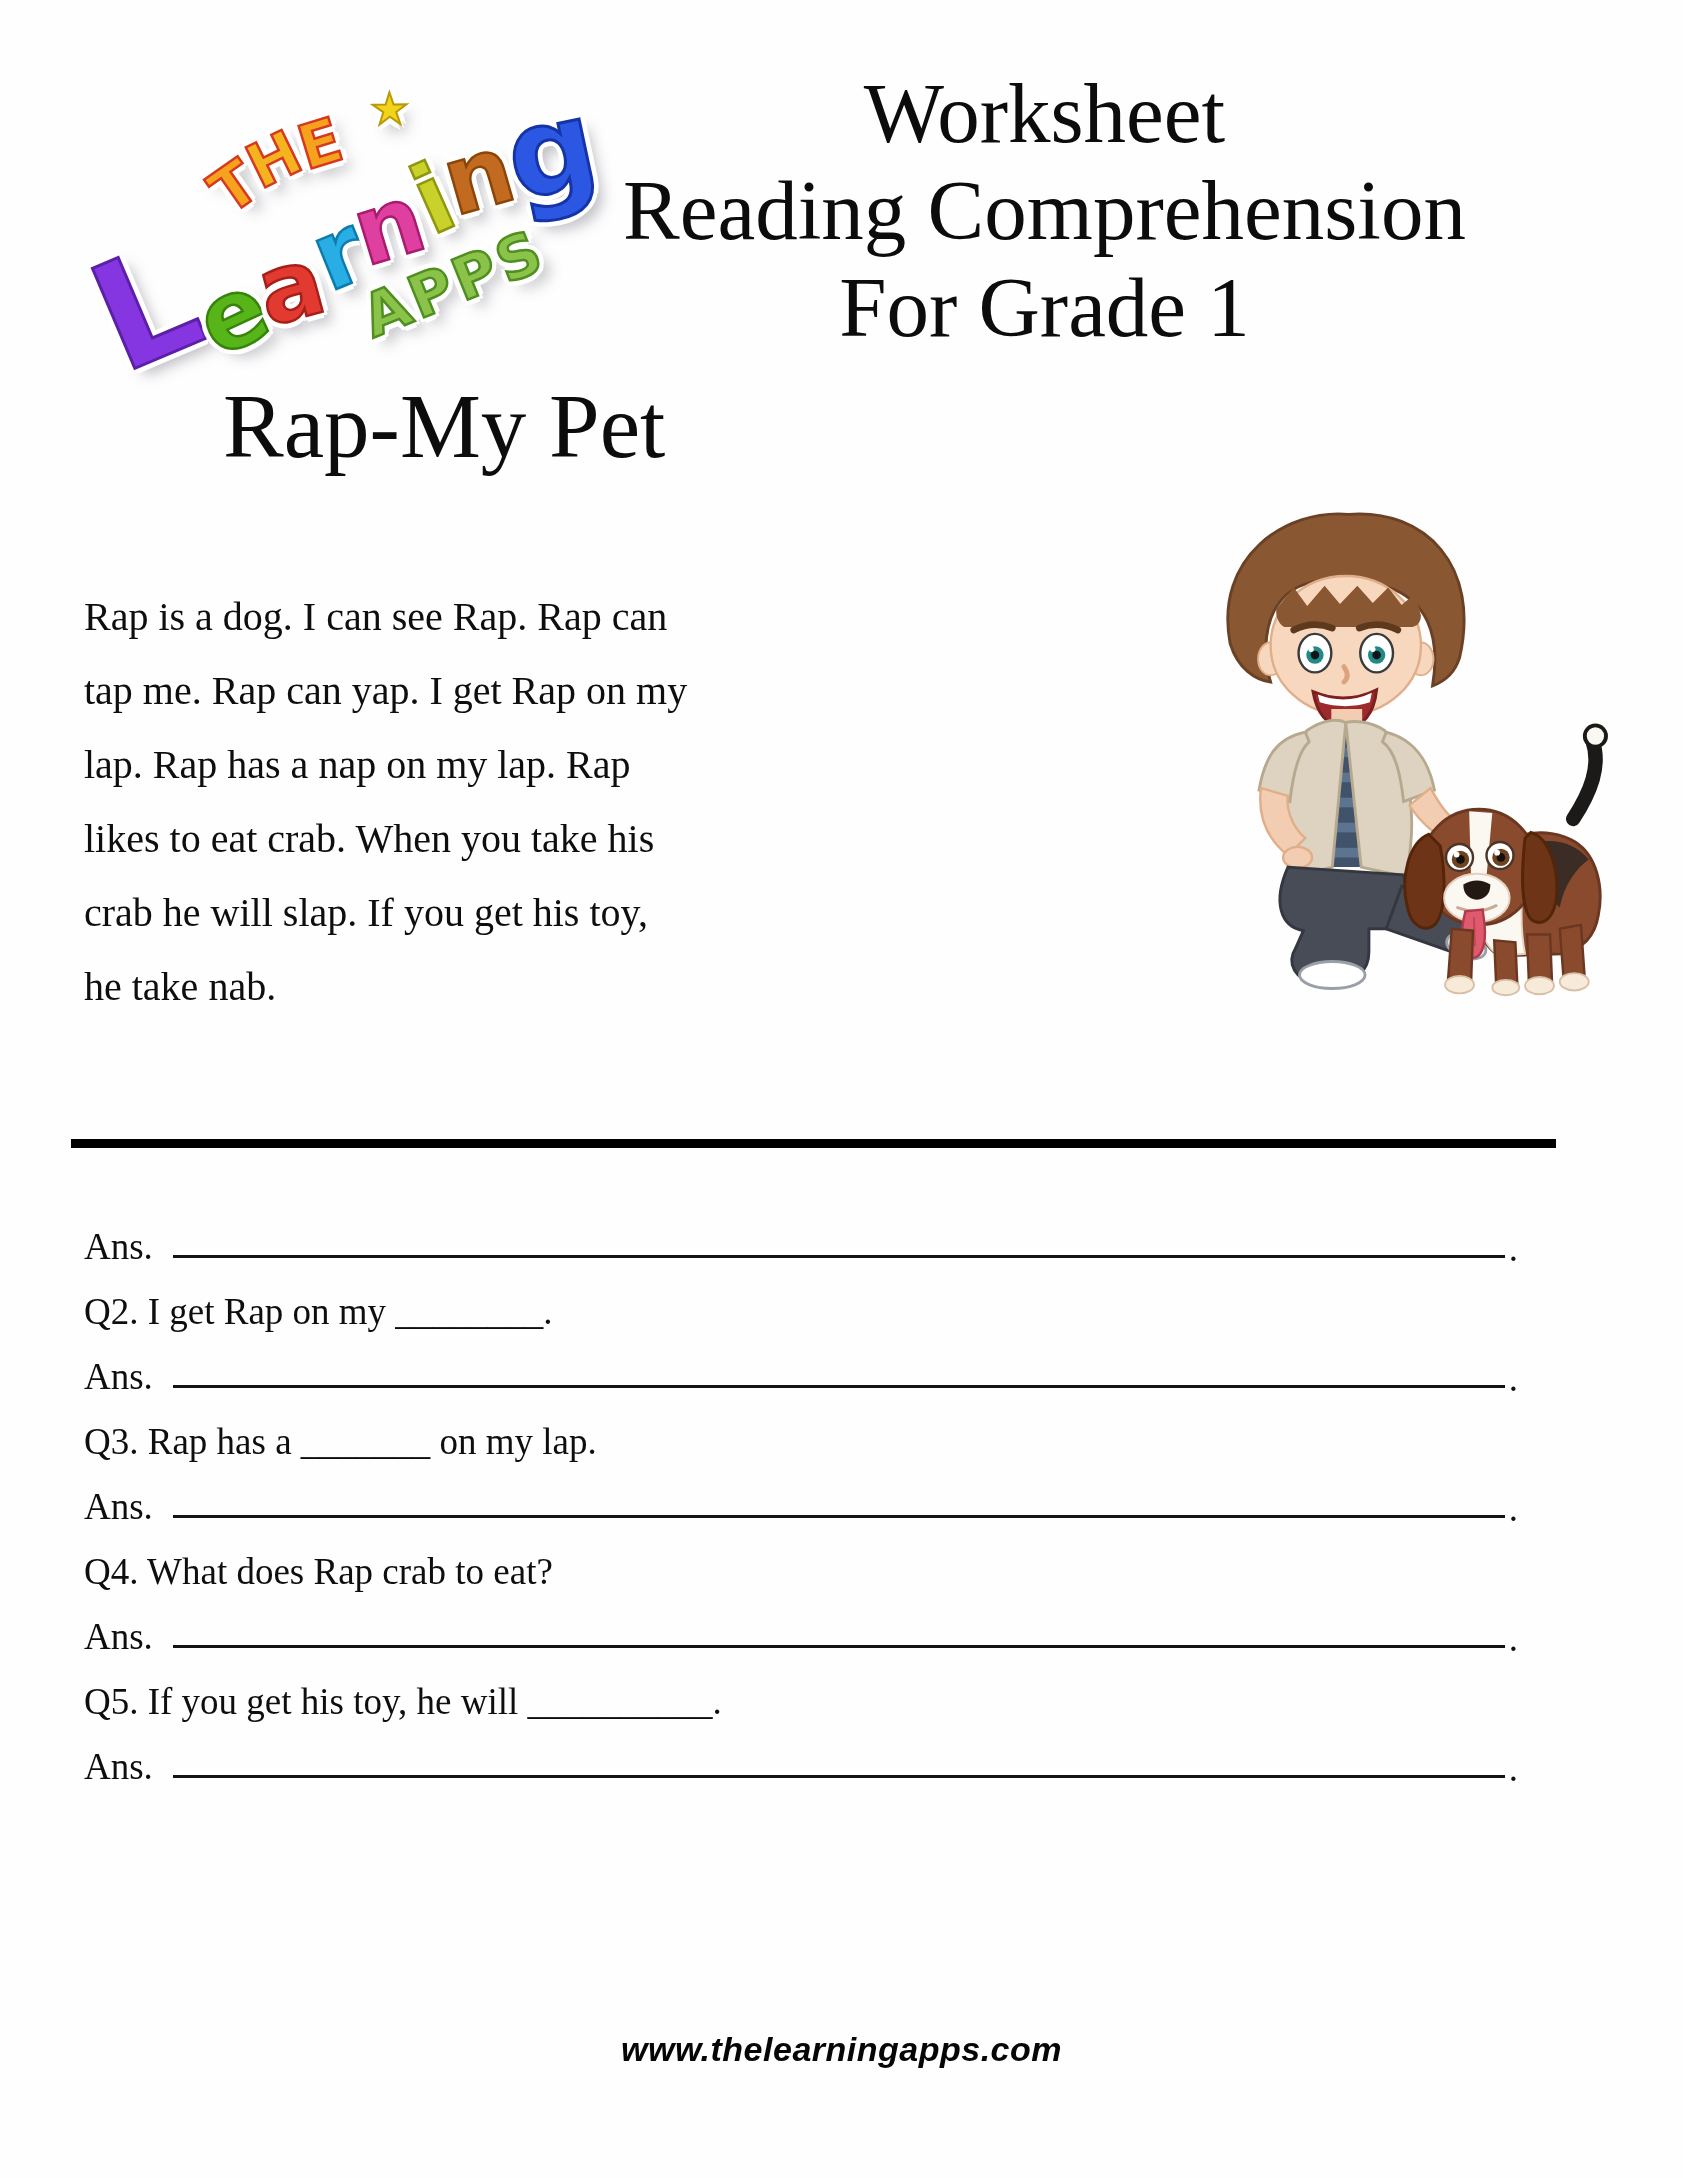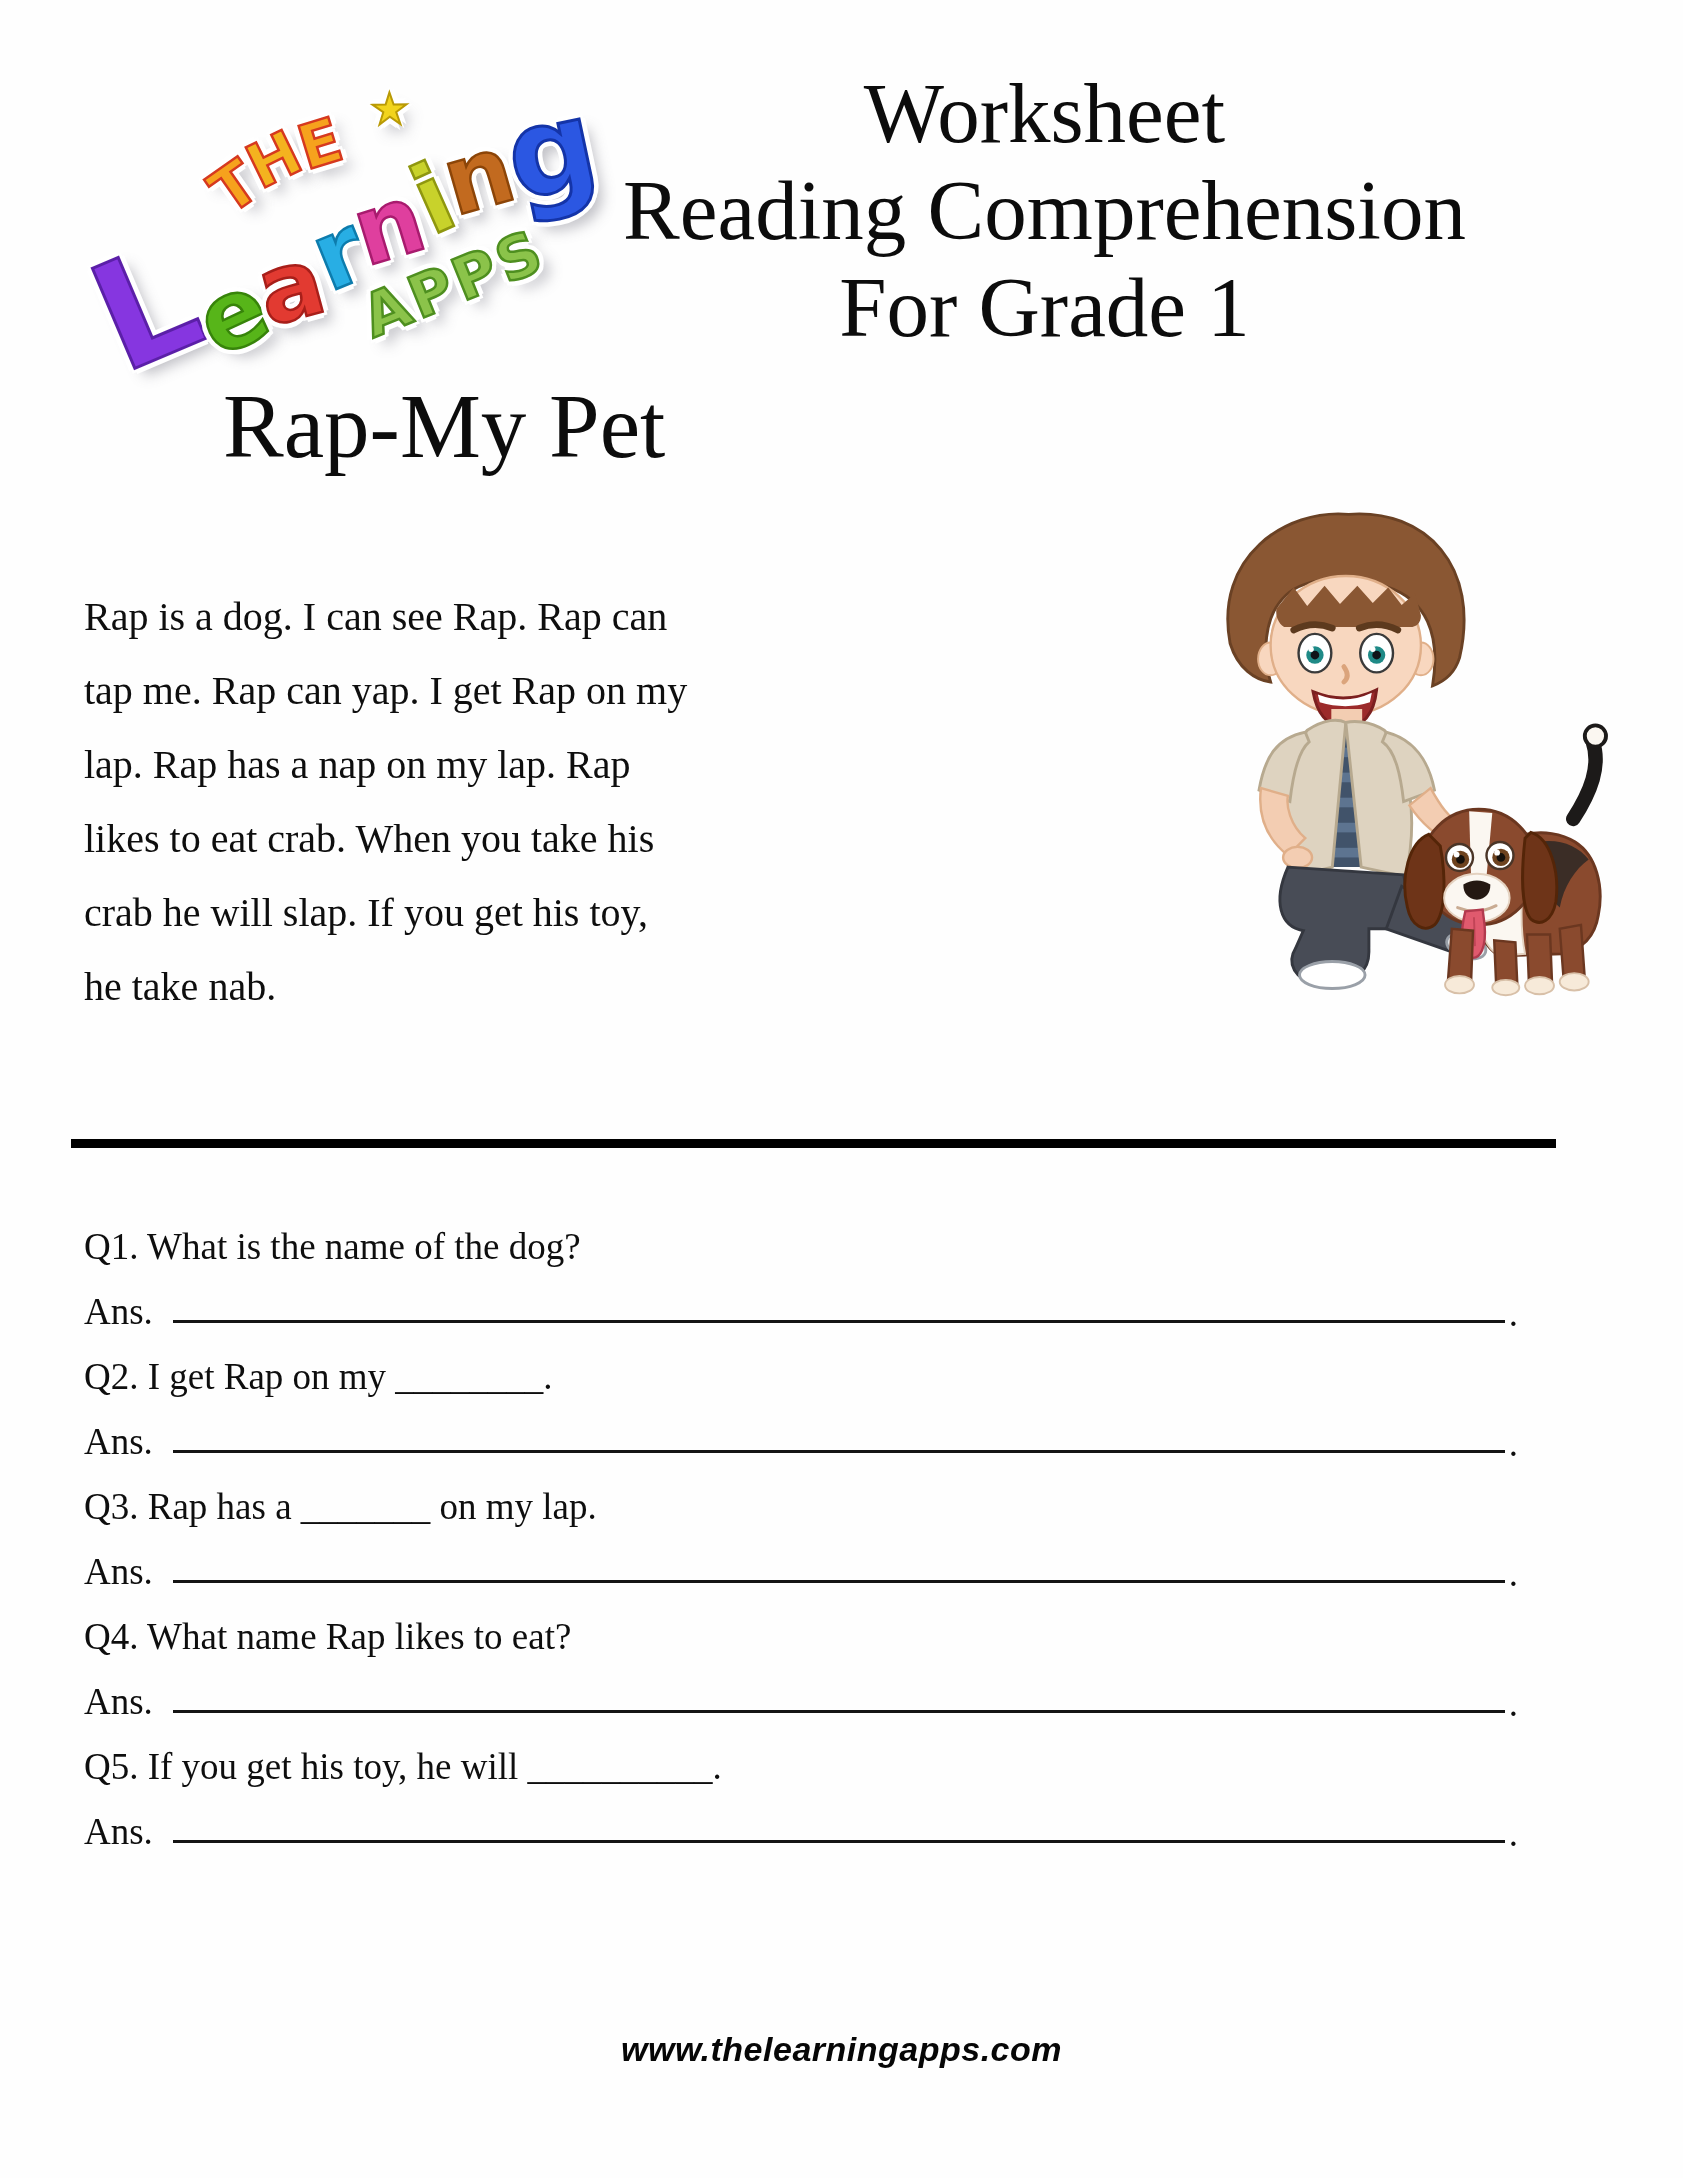--- a/index.html
+++ b/index.html
@@ -186,39 +186,38 @@
   <path d="M296,428 C290,452 292,470 302,476 C312,478 318,464 316,442 L314,426 Z" fill="#e05a6e" stroke="#b23a4e" stroke-width="2.5"></path>
   <path d="M305,434 L306,464" stroke="#c14457" stroke-width="2" fill="none"></path>
 
   <path d="M282,446 L278,500 L302,502 L304,448 Z" fill="#8a4a2e" stroke="#6b3720" stroke-width="2.5"></path>
   <ellipse cx="290" cy="504" rx="15" ry="9" fill="#f7ead9" stroke="#d8c0a8" stroke-width="2"></ellipse>
 </svg>
 
 <div class="divider"></div>
 
 <div class="qa">
-  <div class="q-row">Q1. What is the name of the dog?</div>
   <div class="ans-row">
     <span>Ans.</span>
     <span class="ans-line"></span>
     <span class="ans-period">.</span>
   </div>
   <div class="q-row">Q2. I get Rap on my ________.</div>
   <div class="ans-row">
     <span>Ans.</span>
     <span class="ans-line"></span>
     <span class="ans-period">.</span>
   </div>
   <div class="q-row">Q3. Rap has a _______ on my lap.</div>
   <div class="ans-row">
     <span>Ans.</span>
     <span class="ans-line"></span>
     <span class="ans-period">.</span>
   </div>
-  <div class="q-row">Q4. What name Rap likes to eat?</div>
+  <div class="q-row">Q4. What does Rap crab to eat?</div>
   <div class="ans-row">
     <span>Ans.</span>
     <span class="ans-line"></span>
     <span class="ans-period">.</span>
   </div>
   <div class="q-row">Q5. If you get his toy, he will __________.</div>
   <div class="ans-row">
     <span>Ans.</span>
     <span class="ans-line"></span>
     <span class="ans-period">.</span>

